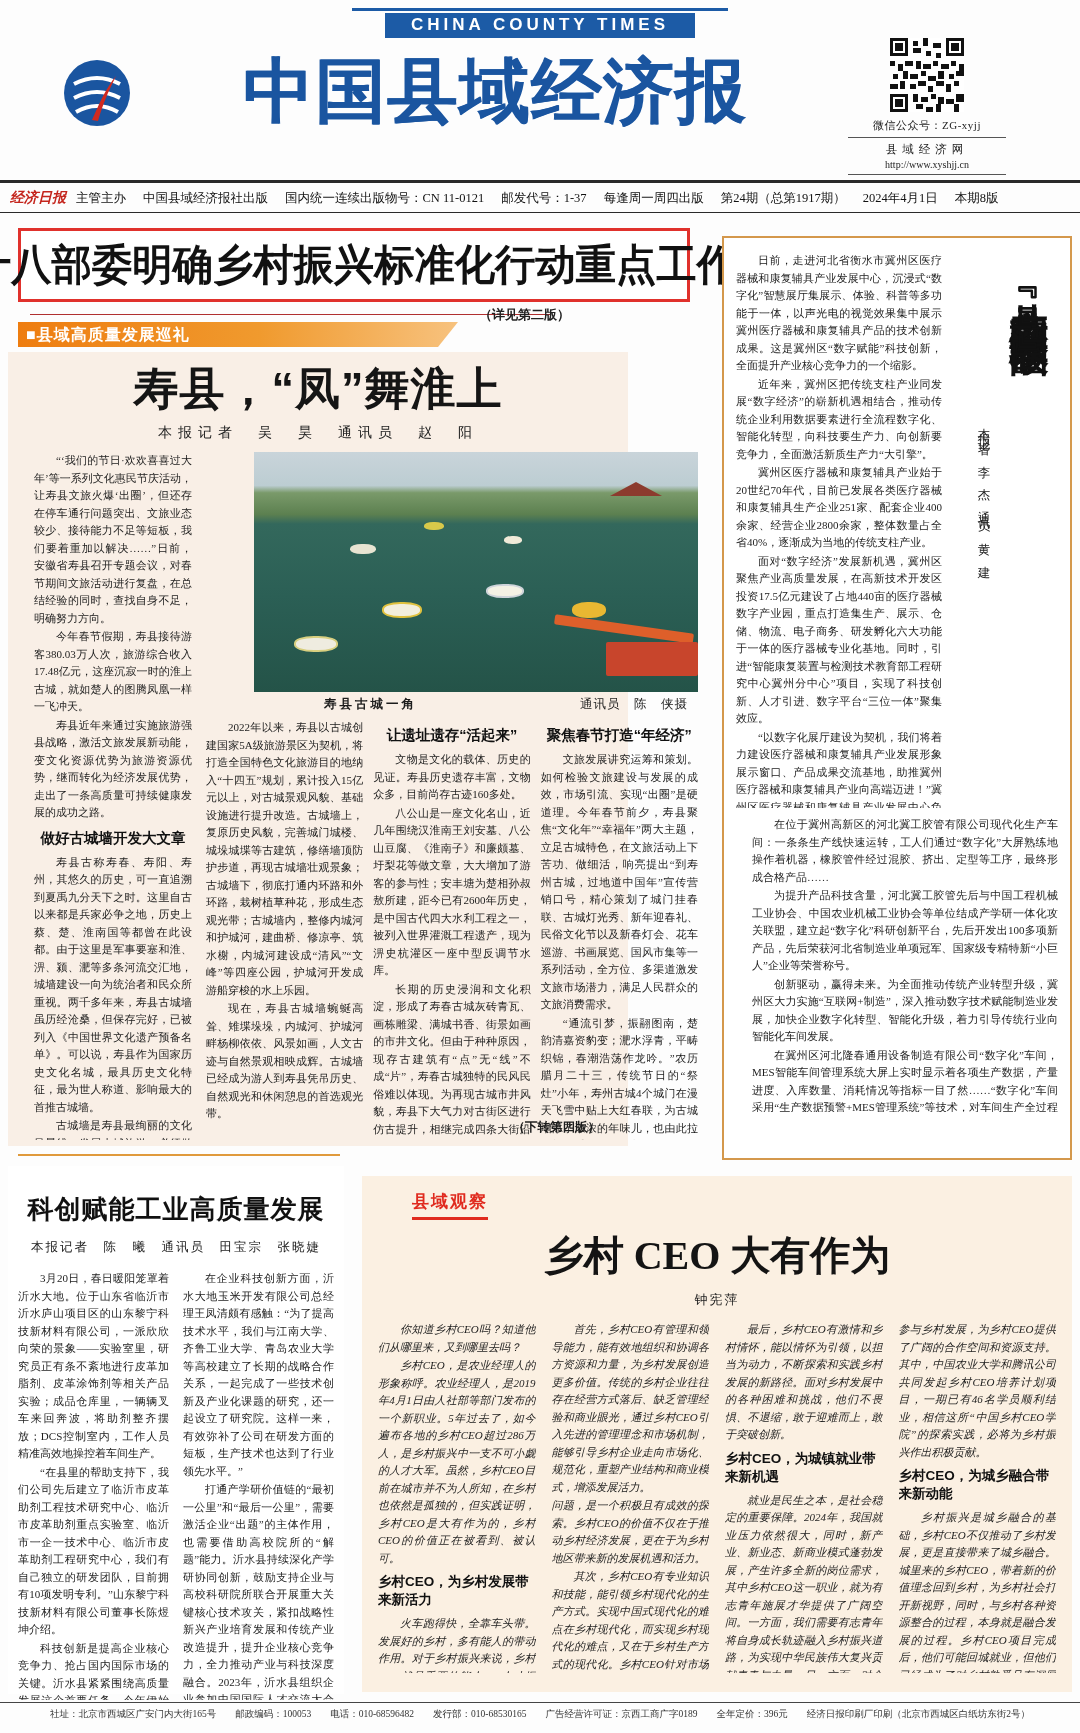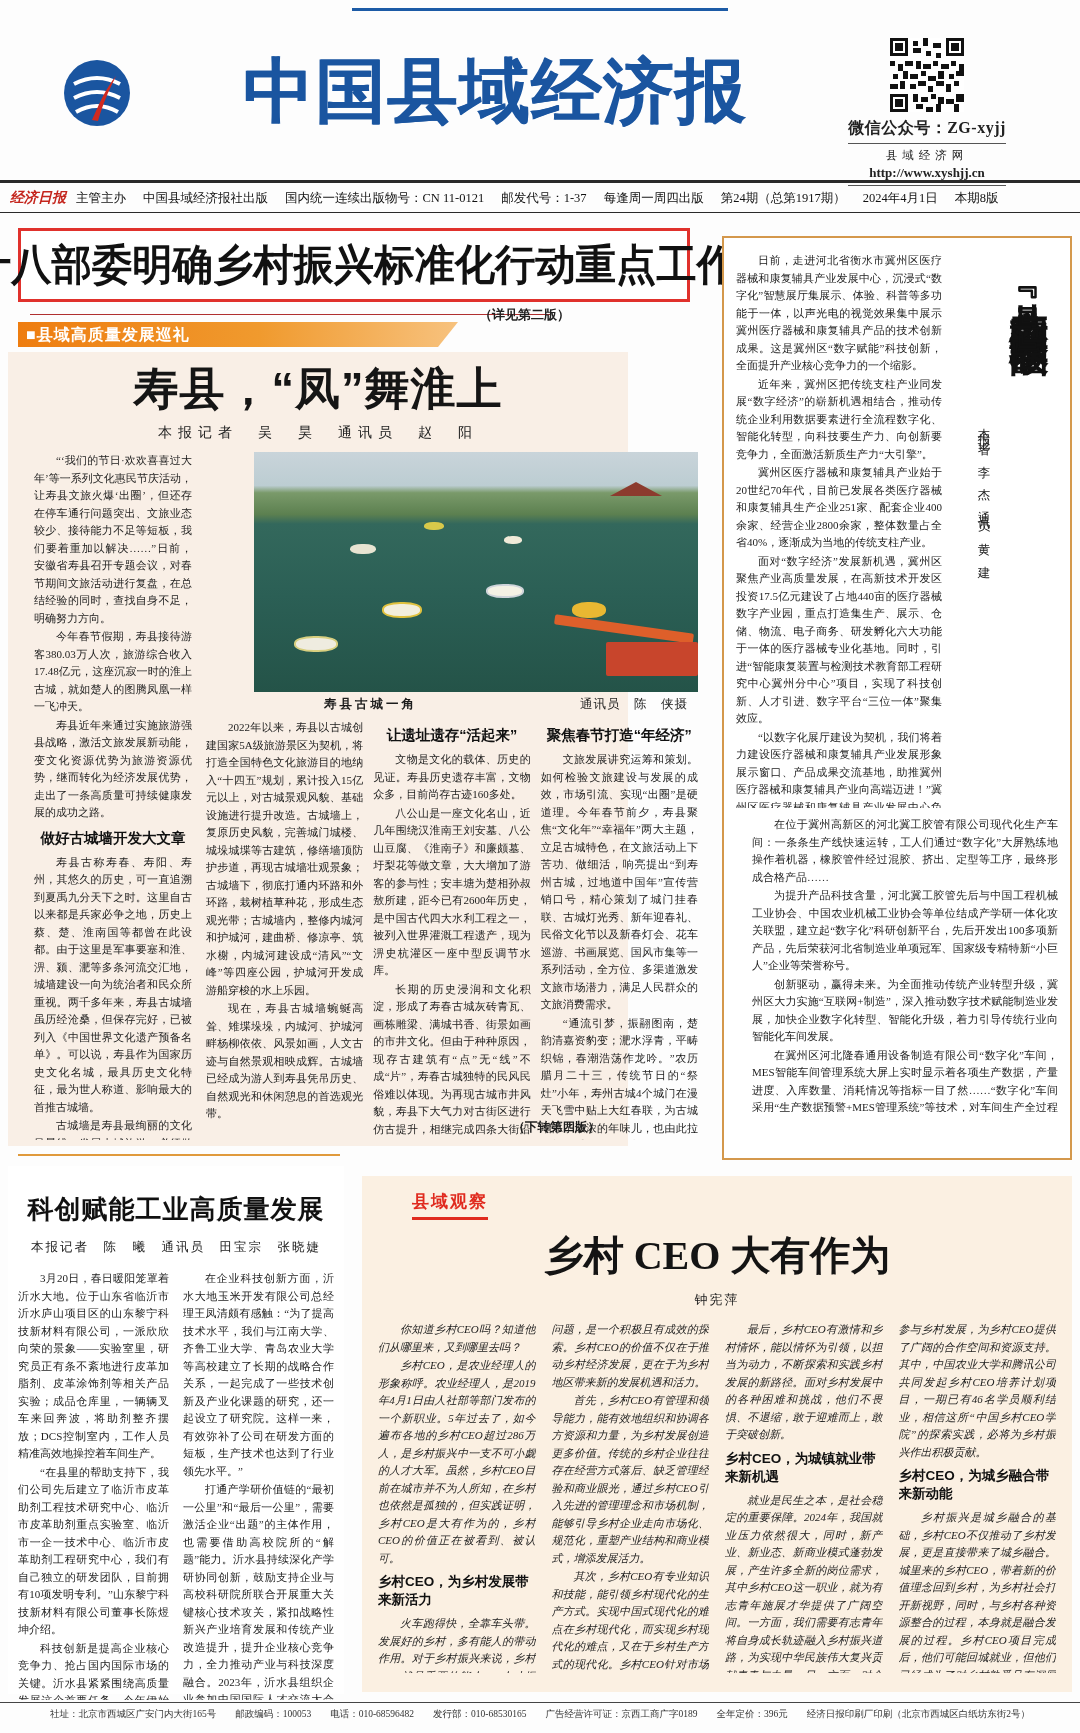--- a/index.html
+++ b/index.html
@@ -14,24 +14,24 @@
              font-weight:bold; font-size:17px; letter-spacing:4px; padding:2px 26px 3px 26px; }
 
   
   .logo { position:absolute; left:62px; top:58px; width:70px; height:70px; }
   .paper-title { position:absolute; left:140px; top:40px; width:710px; text-align:center;
                  font-family:"Liberation Serif",serif; font-weight:900; font-size:70px; line-height:104px;
                  color:#1a55a0; letter-spacing:2px; white-space:nowrap;
                  text-shadow:1px 0 #1a55a0; }
   .mast-right { position:absolute; left:842px; top:38px; width:170px; text-align:center; }
   .qr { width:74px; height:74px; margin:0 auto 6px auto; display:block; }
-  .mast-right .wechat { font-size:16px; color:#222; letter-spacing:0.5px;font-weight:bold; }
+  .mast-right .wechat { font-size:11px; color:#222; letter-spacing:0.5px; }
   .mast-right .rule { height:1px; background:#555; margin:4px 6px; }
   .mast-right .site { font-size:11.5px; letter-spacing:5px; color:#222; margin-top:2px; }
-  .mast-right .url { font-size:13px; color:#222; margin-top:2px;font-weight:bold; }
+  .mast-right .url { font-size:10px; color:#222; margin-top:2px; }
 
   
   .pub-rule-thick { position:absolute; left:0; top:180px; width:1080px; height:3px; background:#2a2a2a; }
   .pub-rule-thin  { position:absolute; left:0; top:212px; width:1080px; height:1px; background:#2a2a2a; }
   .publine { position:absolute; left:10px; top:186px; width:1064px; height:24px; display:flex; align-items:center;
              font-size:12.5px; color:#111; white-space:nowrap; }
   .publine .sponsor { color:#c4251d; font-style:italic; font-weight:bold; font-size:14px; margin-right:10px;
                       font-family:"Liberation Serif",serif; }
   .publine span.item { margin-right:17px; }
 
@@ -114,20 +114,21 @@
   .footer { position:absolute; left:0; top:1708px; width:1080px; text-align:center; font-size:9.5px; color:#333;
             letter-spacing:0px; }
 </style>
 </head>
 <body>
 
 <div class="page">
 
   <div class="top-banner">
     <div class="top-line"></div>
+    <div class="top-box">CHINA  COUNTY  TIMES</div>
   </div>
 
   <svg class="logo" viewBox="0 0 70 70">
     <circle cx="35" cy="35" r="33" fill="#1a55a0"></circle>
     <path d="M12 26 Q35 14 58 26" stroke="#fff" stroke-width="4" fill="none"></path>
     <path d="M12 40 Q35 28 58 40" stroke="#fff" stroke-width="4" fill="none"></path>
     <path d="M14 54 Q35 42 56 54" stroke="#fff" stroke-width="4" fill="none"></path>
     <path d="M30 62 C38 44 44 30 54 18 C46 34 40 48 36 63 Z" fill="#d02a20"></path>
   </svg>
   <div class="paper-title">中国县域经济报</div>
@@ -264,22 +265,22 @@
     <div class="ob-title">乡村 CEO 大有作为</div>
     <div class="ob-author">钟宪萍</div>
     <div class="ob-cols">
       <div class="c">
         <p class="p">你知道乡村CEO吗？知道他们从哪里来，又到哪里去吗？</p>
         <p class="p">乡村CEO，是农业经理人的形象称呼。农业经理人，是2019年4月1日由人社部等部门发布的一个新职业。5年过去了，如今遍布各地的乡村CEO超过286万人，是乡村振兴中一支不可小觑的人才大军。虽然，乡村CEO目前在城市并不为人所知，在乡村也依然是孤独的，但实践证明，乡村CEO是大有作为的，乡村CEO的价值正在被看到、被认可。</p>
         <div class="ob-sub">乡村CEO，为乡村发展带来新活力</div>
         <p class="p">火车跑得快，全靠车头带。发展好的乡村，多有能人的带动作用。对于乡村振兴来说，乡村CEO就是重要的能人。“人才振兴是乡村振兴的基础，要创新乡村人才工作体制机制，充分激发乡村现有人才活力，把更多城市人才引向乡村创新创业。”乡村振兴的一大核心就是人才，而乡村CEO模式，对解决乡村振兴中的人才</p>
       </div>
       <div class="c">
+        <p class="p">首先，乡村CEO有管理和领导能力，能有效地组织和协调各方资源和力量，为乡村发展创造更多价值。传统的乡村企业往往存在经营方式落后、缺乏管理经验和商业眼光，通过乡村CEO引入先进的管理理念和市场机制，能够引导乡村企业走向市场化、规范化，重塑产业结构和商业模式，增添发展活力。</p>
         <p class="p" style="text-indent:0;">问题，是一个积极且有成效的探索。乡村CEO的价值不仅在于推动乡村经济发展，更在于为乡村地区带来新的发展机遇和活力。</p>
-        <p class="p">首先，乡村CEO有管理和领导能力，能有效地组织和协调各方资源和力量，为乡村发展创造更多价值。传统的乡村企业往往存在经营方式落后、缺乏管理经验和商业眼光，通过乡村CEO引入先进的管理理念和市场机制，能够引导乡村企业走向市场化、规范化，重塑产业结构和商业模式，增添发展活力。</p>
         <p class="p">其次，乡村CEO有专业知识和技能，能引领乡村现代化的生产方式。实现中国式现代化的难点在乡村现代化，而实现乡村现代化的难点，又在于乡村生产方式的现代化。乡村CEO针对市场需求和乡村实际情况，选择适合的产业项目，运用现代科技手段和先进的经营管理模式，提高乡村产业的效益和竞争力，助力乡村经济发展，促进产业升级和农业农村现代化。</p>
       </div>
       <div class="c">
         <p class="p">最后，乡村CEO有激情和乡村情怀，能以情怀为引领，以担当为动力，不断探索和实践乡村发展的新路径。面对乡村发展中的各种困难和挑战，他们不畏惧、不退缩，敢于迎难而上，敢于突破创新。</p>
         <div class="ob-sub">乡村CEO，为城镇就业带来新机遇</div>
         <p class="p">就业是民生之本，是社会稳定的重要保障。2024年，我国就业压力依然很大，同时，新产业、新业态、新商业模式蓬勃发展，产生许多全新的岗位需求，其中乡村CEO这一职业，就为有志青年施展才华提供了广阔空间。一方面，我们需要有志青年将自身成长轨迹融入乡村振兴道路，为实现中华民族伟大复兴贡献青春与力量。另一方面，对个人而言，乡村CEO也是晋升为企业管理层的新渠道，是个人成长、职业发展的新选择。</p>
 
       </div>
       <div class="c">
         <p class="p" style="text-indent:0;">参与乡村发展，为乡村CEO提供了广阔的合作空间和资源支持。其中，中国农业大学和腾讯公司共同发起乡村CEO培养计划项目，一期已有46名学员顺利结业，相信这所“中国乡村CEO学院”的探索实践，必将为乡村振兴作出积极贡献。</p>

